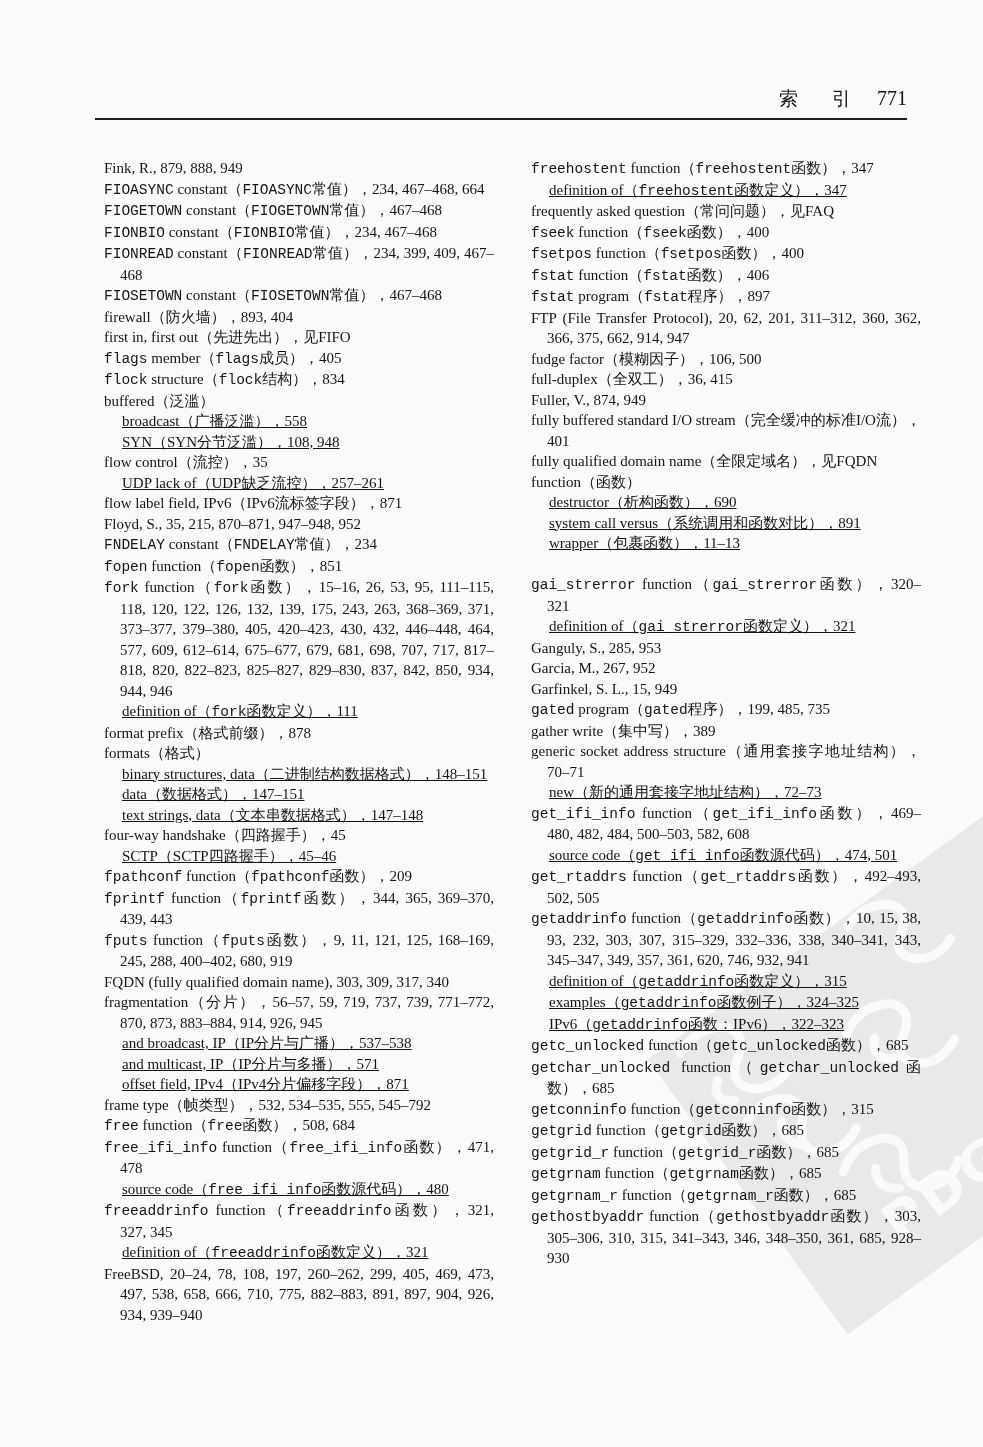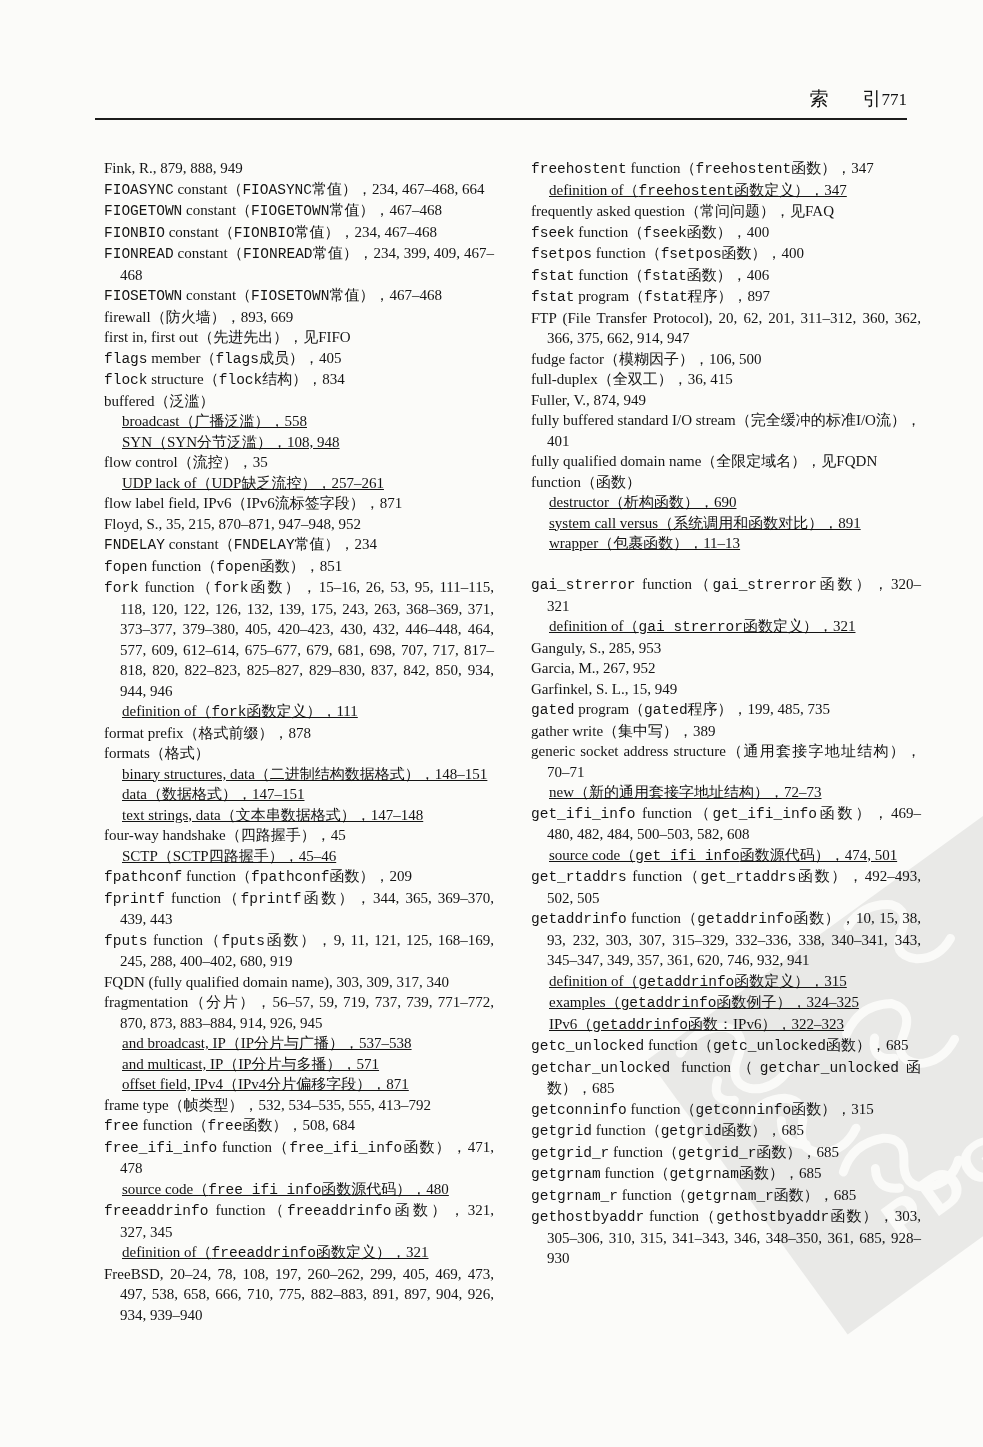--- a/index.html
+++ b/index.html
@@ -3,21 +3,21 @@
 <meta charset="utf-8">
 <style>
   html,body{margin:0;padding:0;}
   body{width:983px;height:1447px;position:relative;background:#fbfbf9;overflow:hidden;
        font-family:"Liberation Serif",serif;color:#141414;}
   .page{position:absolute;inset:0;}
   .header{position:absolute;top:86px;left:95px;width:812px;display:flex;
           justify-content:flex-end;align-items:baseline;font-size:19px;color:#111;}
   .hz{letter-spacing:0;}
   .hz+.hz{margin-left:34px;}
-  .pageno{font-size:17px;}
+  .pageno{margin-left:26px;font-size:20px;}
   .rule{position:absolute;left:95px;top:118px;width:812px;height:2px;background:#1c1c1c;}
   .columns{position:absolute;left:104px;top:158px;width:817px;display:flex;gap:37px;z-index:2;}
   .col{width:390px;font-size:15px;line-height:20.5px;text-align:justify;text-justify:inter-word;}
   .entry{padding-left:16px;text-indent:-16px;}
   .entry.sub{padding-left:34px;text-indent:-16px;text-decoration:underline;}
   .entry.gap{margin-top:20.5px;}
   .mono{font-family:"Liberation Mono",monospace;font-size:14.5px;}
   .roman{font-family:"Liberation Serif",serif;}
   
   .watermark{position:absolute;left:700px;top:880px;width:500px;height:340px;
@@ -56,21 +56,21 @@
   <div class="rule"></div>
 
   <div class="columns">
     <div class="col">
         <div class="entry"><span class="roman">Fink, R., 879, 888, 949</span></div>
         <div class="entry"><span class="mono">FIOASYNC</span><span class="roman"> constant（</span><span class="mono">FIOASYNC</span><span class="roman">常值），234, 467–468, 664</span></div>
         <div class="entry"><span class="mono">FIOGETOWN</span><span class="roman"> constant（</span><span class="mono">FIOGETOWN</span><span class="roman">常值），467–468</span></div>
         <div class="entry"><span class="mono">FIONBIO</span><span class="roman"> constant（</span><span class="mono">FIONBIO</span><span class="roman">常值），234, 467–468</span></div>
         <div class="entry"><span class="mono">FIONREAD</span><span class="roman"> constant（</span><span class="mono">FIONREAD</span><span class="roman">常值），234, 399, 409, 467–468</span></div>
         <div class="entry"><span class="mono">FIOSETOWN</span><span class="roman"> constant（</span><span class="mono">FIOSETOWN</span><span class="roman">常值），467–468</span></div>
-        <div class="entry"><span class="roman">firewall（防火墙），893, 669</span></div>
+        <div class="entry"><span class="roman">firewall（防火墙），893, 404</span></div>
         <div class="entry"><span class="roman">first in, first out（先进先出），见FIFO</span></div>
         <div class="entry"><span class="mono">flags</span><span class="roman"> member（</span><span class="mono">flags</span><span class="roman">成员），405</span></div>
         <div class="entry"><span class="mono">flock</span><span class="roman"> structure（</span><span class="mono">flock</span><span class="roman">结构），834</span></div>
         <div class="entry"><span class="roman">buffered（泛滥）</span></div>
         <div class="entry sub"><span class="roman">broadcast（广播泛滥），558</span></div>
         <div class="entry sub"><span class="roman">SYN（SYN分节泛滥），108, 948</span></div>
         <div class="entry"><span class="roman">flow control（流控），35</span></div>
         <div class="entry sub"><span class="roman">UDP lack of（UDP缺乏流控），257–261</span></div>
         <div class="entry"><span class="roman">flow label field, IPv6（IPv6流标签字段），871</span></div>
         <div class="entry"><span class="roman">Floyd, S., 35, 215, 870–871, 947–948, 952</span></div>
@@ -86,21 +86,21 @@
         <div class="entry"><span class="roman">four-way handshake（四路握手），45</span></div>
         <div class="entry sub"><span class="roman">SCTP（SCTP四路握手），45–46</span></div>
         <div class="entry"><span class="mono">fpathconf</span><span class="roman"> function（</span><span class="mono">fpathconf</span><span class="roman">函数），209</span></div>
         <div class="entry"><span class="mono">fprintf</span><span class="roman"> function（</span><span class="mono">fprintf</span><span class="roman">函数），344, 365, 369–370, 439, 443</span></div>
         <div class="entry"><span class="mono">fputs</span><span class="roman"> function（</span><span class="mono">fputs</span><span class="roman">函数），9, 11, 121, 125, 168–169, 245, 288, 400–402, 680, 919</span></div>
         <div class="entry"><span class="roman">FQDN (fully qualified domain name), 303, 309, 317, 340</span></div>
         <div class="entry"><span class="roman">fragmentation（分片），56–57, 59, 719, 737, 739, 771–772, 870, 873, 883–884, 914, 926, 945</span></div>
         <div class="entry sub"><span class="roman">and broadcast, IP（IP分片与广播），537–538</span></div>
         <div class="entry sub"><span class="roman">and multicast, IP（IP分片与多播），571</span></div>
         <div class="entry sub"><span class="roman">offset field, IPv4（IPv4分片偏移字段），871</span></div>
-        <div class="entry"><span class="roman">frame type（帧类型），532, 534–535, 555, 413–792</span></div>
+        <div class="entry"><span class="roman">frame type（帧类型），532, 534–535, 555, 545–792</span></div>
         <div class="entry"><span class="mono">free</span><span class="roman"> function（</span><span class="mono">free</span><span class="roman">函数），508, 684</span></div>
         <div class="entry"><span class="mono">free_ifi_info</span><span class="roman"> function（</span><span class="mono">free_ifi_info</span><span class="roman">函数），471, 478</span></div>
         <div class="entry sub"><span class="roman">source code（</span><span class="mono">free_ifi_info</span><span class="roman">函数源代码），480</span></div>
         <div class="entry"><span class="mono">freeaddrinfo</span><span class="roman"> function（</span><span class="mono">freeaddrinfo</span><span class="roman">函数），321, 327, 345</span></div>
         <div class="entry sub"><span class="roman">definition of（</span><span class="mono">freeaddrinfo</span><span class="roman">函数定义），321</span></div>
         <div class="entry"><span class="roman">FreeBSD, 20–24, 78, 108, 197, 260–262, 299, 405, 469, 473, 497, 538, 658, 666, 710, 775, 882–883, 891, 897, 904, 926, 934, 939–940</span></div>
       </div>
     <div class="col">
         <div class="entry"><span class="mono">freehostent</span><span class="roman"> function（</span><span class="mono">freehostent</span><span class="roman">函数），347</span></div>
         <div class="entry sub"><span class="roman">definition of（</span><span class="mono">freehostent</span><span class="roman">函数定义），347</span></div>

